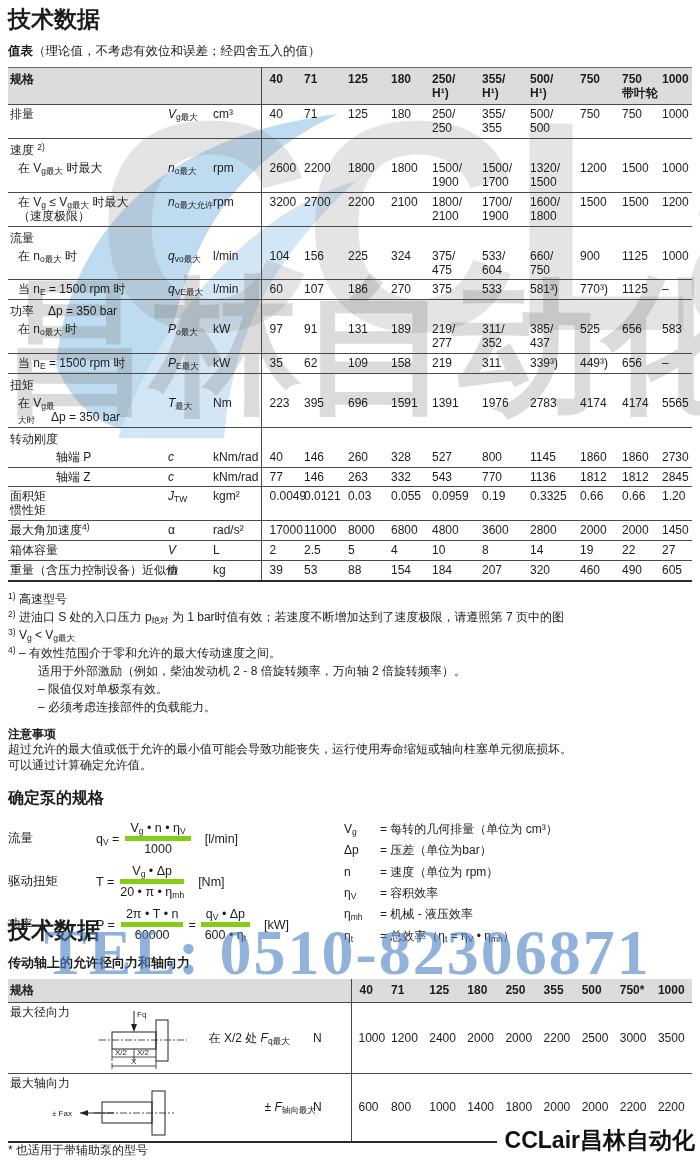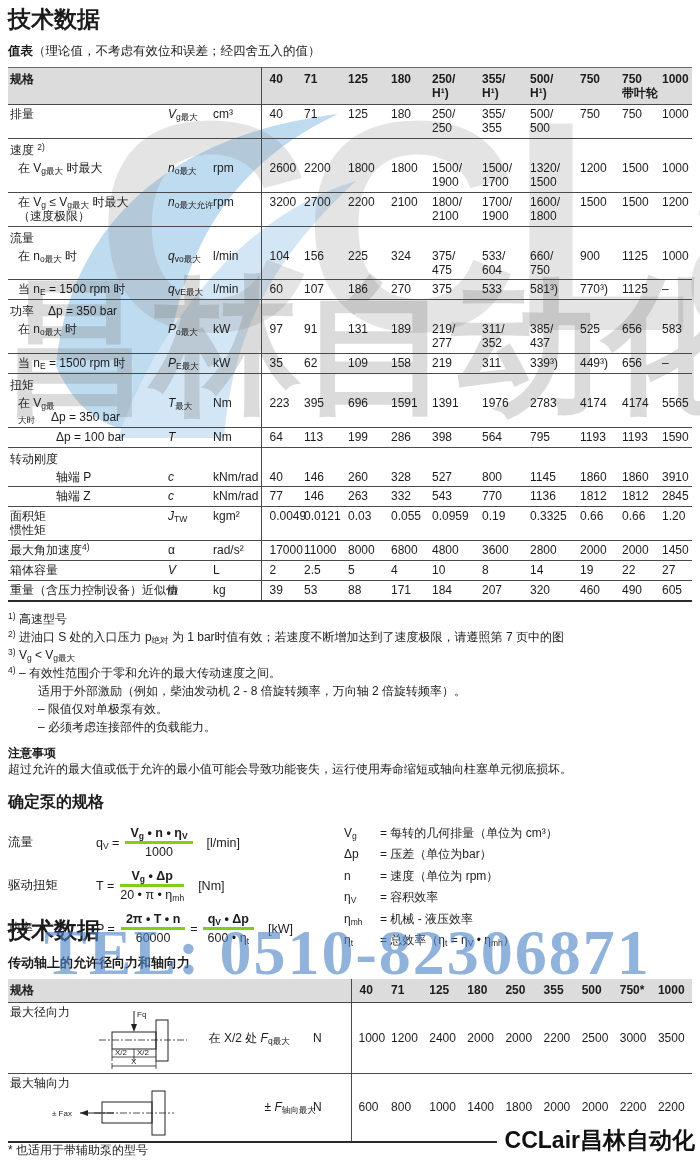--- a/index.html
+++ b/index.html
@@ -53,21 +53,21 @@
   .notice{margin-top:11px;font-size:12px;line-height:1.32;}
 
   
   .h2{font-size:16px;font-weight:bold;margin-top:14px;}
   .sizing-flex{display:flex;margin-top:8px;}
   .formulas{width:336px;}
   .formula-row{display:flex;align-items:center;min-height:43px;font-size:12.5px;}
   .f-name{width:88px;}
   .f-lhs{margin-right:6px;white-space:nowrap;}
   .frac{display:inline-block;text-align:center;vertical-align:middle;}
-  .frac .num{display:block;border-bottom:3px solid #84cc16;padding:0 5px 1px 5px;font-weight:bold;}
+  .frac .num{display:block;border-bottom:5px solid #84cc16;padding:0 5px 1px 5px;}
   .frac .den{display:block;padding-top:1px;}
   .f-eq{margin:0 5px;}
   .f-unit{margin-left:14px;white-space:nowrap;}
   .legend{padding-top:2px;}
   .legend-row{display:flex;font-size:12px;line-height:1.78;}
   .legend-sym{width:36px;white-space:nowrap;}
 
   
   .sec2{position:absolute;left:8px;top:917px;width:684px;z-index:1;}
   .sub2{font-size:13px;font-weight:bold;margin-top:9px;}
@@ -269,53 +269,38 @@
             <td class="c-val">395</td>
             <td class="c-val">696</td>
             <td class="c-val">1591</td>
             <td class="c-val">1391</td>
             <td class="c-val">1976</td>
             <td class="c-val">2783</td>
             <td class="c-val">4174</td>
             <td class="c-val">4174</td>
             <td class="c-val">5565</td>
           </tr>
-          <tr class="line">
-            <td class="c-label ind2">Δp = 100 bar</td>
-            <td class="c-sym"><i>T</i></td>
-            <td class="c-unit">Nm</td>
-            <td class="c-val first">64</td>
-            <td class="c-val">113</td>
-            <td class="c-val">199</td>
-            <td class="c-val">286</td>
-            <td class="c-val">398</td>
-            <td class="c-val">564</td>
-            <td class="c-val">795</td>
-            <td class="c-val">1193</td>
-            <td class="c-val">1193</td>
-            <td class="c-val">1590</td>
-          </tr>
           <tr class="group">
             <td class="c-label" colspan="3">转动刚度</td>
             <td class="c-val first" colspan="10"></td>
           </tr>
           <tr class="line">
             <td class="c-label ind2">轴端 P</td>
             <td class="c-sym"><i>c</i></td>
             <td class="c-unit">kNm/rad</td>
             <td class="c-val first">40</td>
             <td class="c-val">146</td>
             <td class="c-val">260</td>
             <td class="c-val">328</td>
             <td class="c-val">527</td>
             <td class="c-val">800</td>
             <td class="c-val">1145</td>
             <td class="c-val">1860</td>
             <td class="c-val">1860</td>
-            <td class="c-val">3910</td>
+            <td class="c-val">2730</td>
           </tr>
           <tr class="line">
             <td class="c-label ind2">轴端 Z</td>
             <td class="c-sym"><i>c</i></td>
             <td class="c-unit">kNm/rad</td>
             <td class="c-val first">77</td>
             <td class="c-val">146</td>
             <td class="c-val">263</td>
             <td class="c-val">332</td>
             <td class="c-val">543</td>
@@ -370,21 +355,21 @@
             <td class="c-val">22</td>
             <td class="c-val">27</td>
           </tr>
           <tr class="thick">
             <td class="c-label">重量（含压力控制设备）近似值</td>
             <td class="c-sym"><i>m</i></td>
             <td class="c-unit">kg</td>
             <td class="c-val first">39</td>
             <td class="c-val">53</td>
             <td class="c-val">88</td>
-            <td class="c-val">171</td>
+            <td class="c-val">154</td>
             <td class="c-val">184</td>
             <td class="c-val">207</td>
             <td class="c-val">320</td>
             <td class="c-val">460</td>
             <td class="c-val">490</td>
             <td class="c-val">605</td>
           </tr>
         </tbody>
     </table>
 
@@ -394,20 +379,21 @@
         <div class="fn "><sup>3)</sup> V<sub>g</sub> &lt; V<sub>g最大</sub></div>
         <div class="fn "><sup>4)</sup> – 有效性范围介于零和允许的最大传动速度之间。</div>
         <div class="fn fn-indent">适用于外部激励（例如，柴油发动机 2 - 8 倍旋转频率，万向轴 2 倍旋转频率）。</div>
         <div class="fn fn-indent">– 限值仅对单极泵有效。</div>
         <div class="fn fn-indent">– 必须考虑连接部件的负载能力。</div>
       </div>
 
     <div class="notice">
       <div class="bold">注意事项</div>
       <div>超过允许的最大值或低于允许的最小值可能会导致功能丧失，运行使用寿命缩短或轴向柱塞单元彻底损坏。</div>
+      <div>可以通过计算确定允许值。</div>
     </div>
 
     <div class="h2">确定泵的规格</div>
     <div class="sizing-flex">
       <div class="formulas">
         <div class="formula-row">
           <span class="f-name">流量</span>
           <span class="f-lhs">q<sub>V</sub> =</span>
           <span class="frac">
             <span class="num">V<sub>g</sub> • n • η<sub>V</sub></span>

